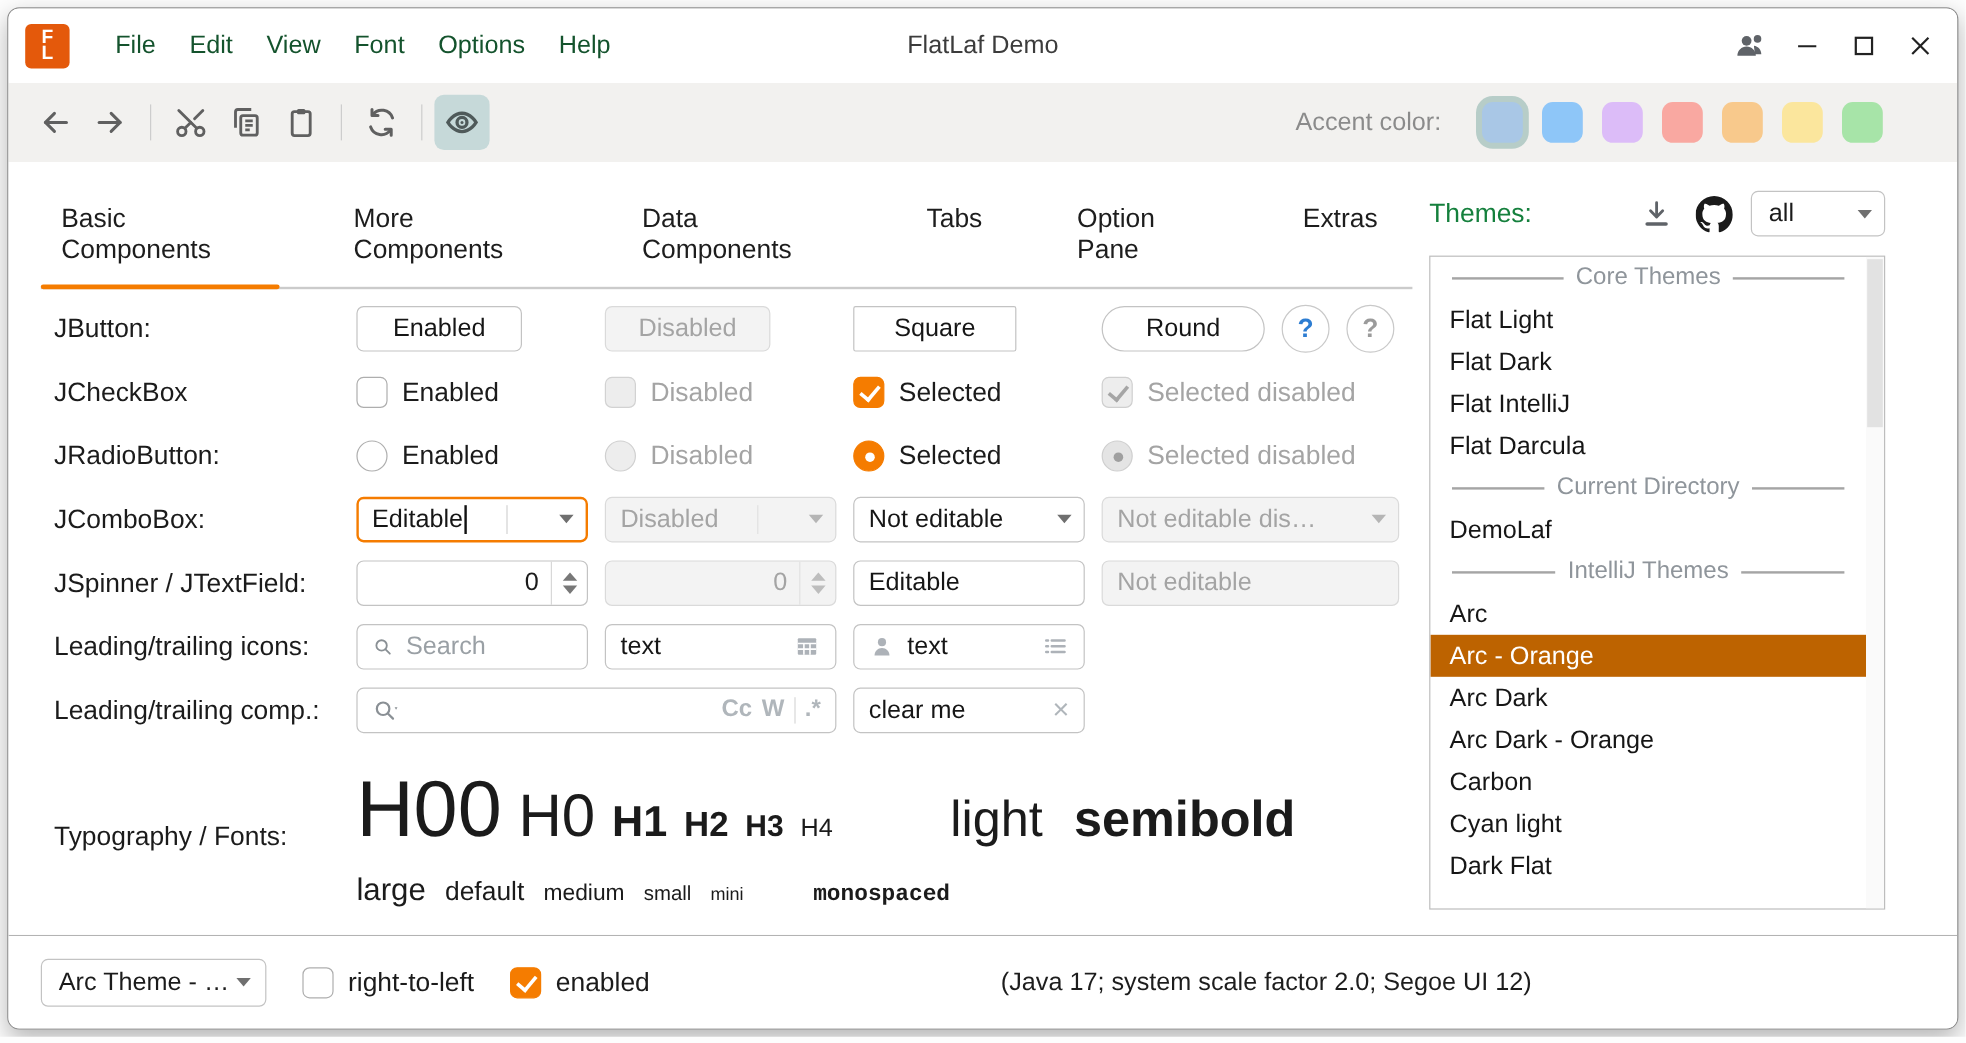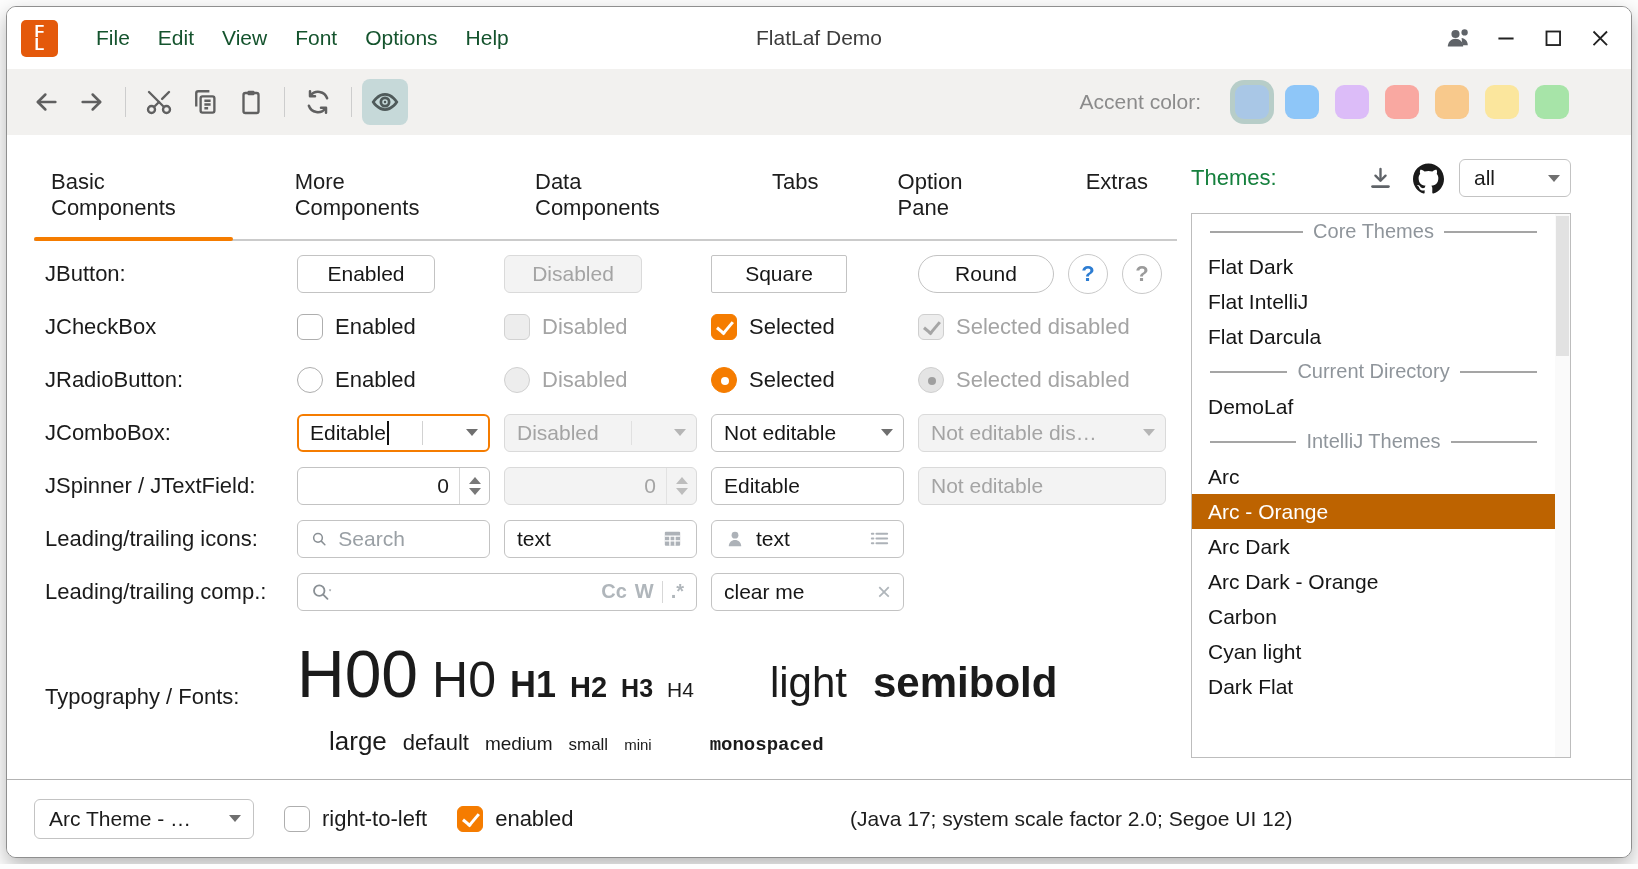--- a/index.html
+++ b/index.html
@@ -122,39 +122,39 @@
   .tfield input::placeholder{color:#9aa0a5;}
   .t-right{margin-left:auto;display:flex;align-items:center;gap:8px;}
   .match{color:#b0b6bb;font-weight:bold;font-size:20px;}
   .vdiv{width:1px;height:22px;background:#d7d7d7;}
   .clear-x{color:#b0b6bb;font-size:24px;line-height:1;}
 
   
   .typo-row{display:flex;margin-top:18px;}
   .typo-block{display:flex;flex-direction:column;}
   .typo-line1{display:flex;align-items:baseline;gap:14px;}
-  .typo-line2{display:flex;align-items:baseline;gap:16px;margin-top:14px;margin-left:32px;}
+  .typo-line2{display:flex;align-items:baseline;gap:16px;margin-top:14px;}
   .h00{font-size:66px;font-weight:300;}
   .h0{font-size:50px;font-weight:300;}
   .h1{font-size:36px;font-weight:bold;}
   .h2{font-size:29px;font-weight:bold;}
   .h3{font-size:25px;font-weight:bold;}
   .h4{font-size:21px;font-weight:normal;}
-  .t-light{font-size:42px;font-weight:100;margin-left:62px;}
+  .t-light{font-size:42px;font-weight:100;margin-left:84px;}
   .t-semibold{font-size:42px;font-weight:bold;margin-left:12px;}
   .f-large{font-size:26px;}
   .f-default{font-size:22px;}
   .f-medium{font-size:19px;}
   .f-small{font-size:17px;}
   .f-mini{font-size:15px;}
   .f-mono{font-size:19px;font-family:"Liberation Mono",monospace;margin-left:42px;font-weight:bold;}
 
   
   .statusbar{height:78px;border-top:1px solid #b3b3b3;display:flex;align-items:center;padding:0 62px 0 27px;flex:0 0 auto;background:#fff;}
-  .status-combo{width:220px;height:40px;background:#fff;border:1px solid var(--border);border-radius:6px;
+  .status-combo{width:188px;height:40px;background:#fff;border:1px solid var(--border);border-radius:6px;
     display:flex;align-items:center;padding:0 12px 0 14px;font-size:21px;}
   .check-group{display:flex;align-items:center;margin-left:30px;font-size:22px;}
   .status-text{flex:1;text-align:center;font-size:21px;color:#1d1d1d;}
   .close-btn{width:140px;height:44px;background:var(--accent);border:none;border-radius:6px;color:#fff;
     font-size:21px;font-weight:bold;display:flex;align-items:center;justify-content:center;}
   svg{display:block;}
 </style>
 </head>
 <body>
 
@@ -295,20 +295,21 @@
       </div>
       <div class="mini-combo" style="margin-left:10px;">
         <span>all</span>
         <span class="arrow"></span>
       </div>
     </div>
 
     <div class="tlist">
       <div class="tlist-items">
         <div class="t-sep">Core Themes</div>
+        <div class="t-item">Flat Light</div>
         <div class="t-item">Flat Dark</div>
         <div class="t-item">Flat IntelliJ</div>
         <div class="t-item">Flat Darcula</div>
         <div class="t-sep">Current Directory</div>
         <div class="t-item">DemoLaf</div>
         <div class="t-sep">IntelliJ Themes</div>
         <div class="t-item">Arc</div>
         <div class="t-item selected">Arc - Orange</div>
         <div class="t-item">Arc Dark</div>
         <div class="t-item">Arc Dark - Orange</div>

